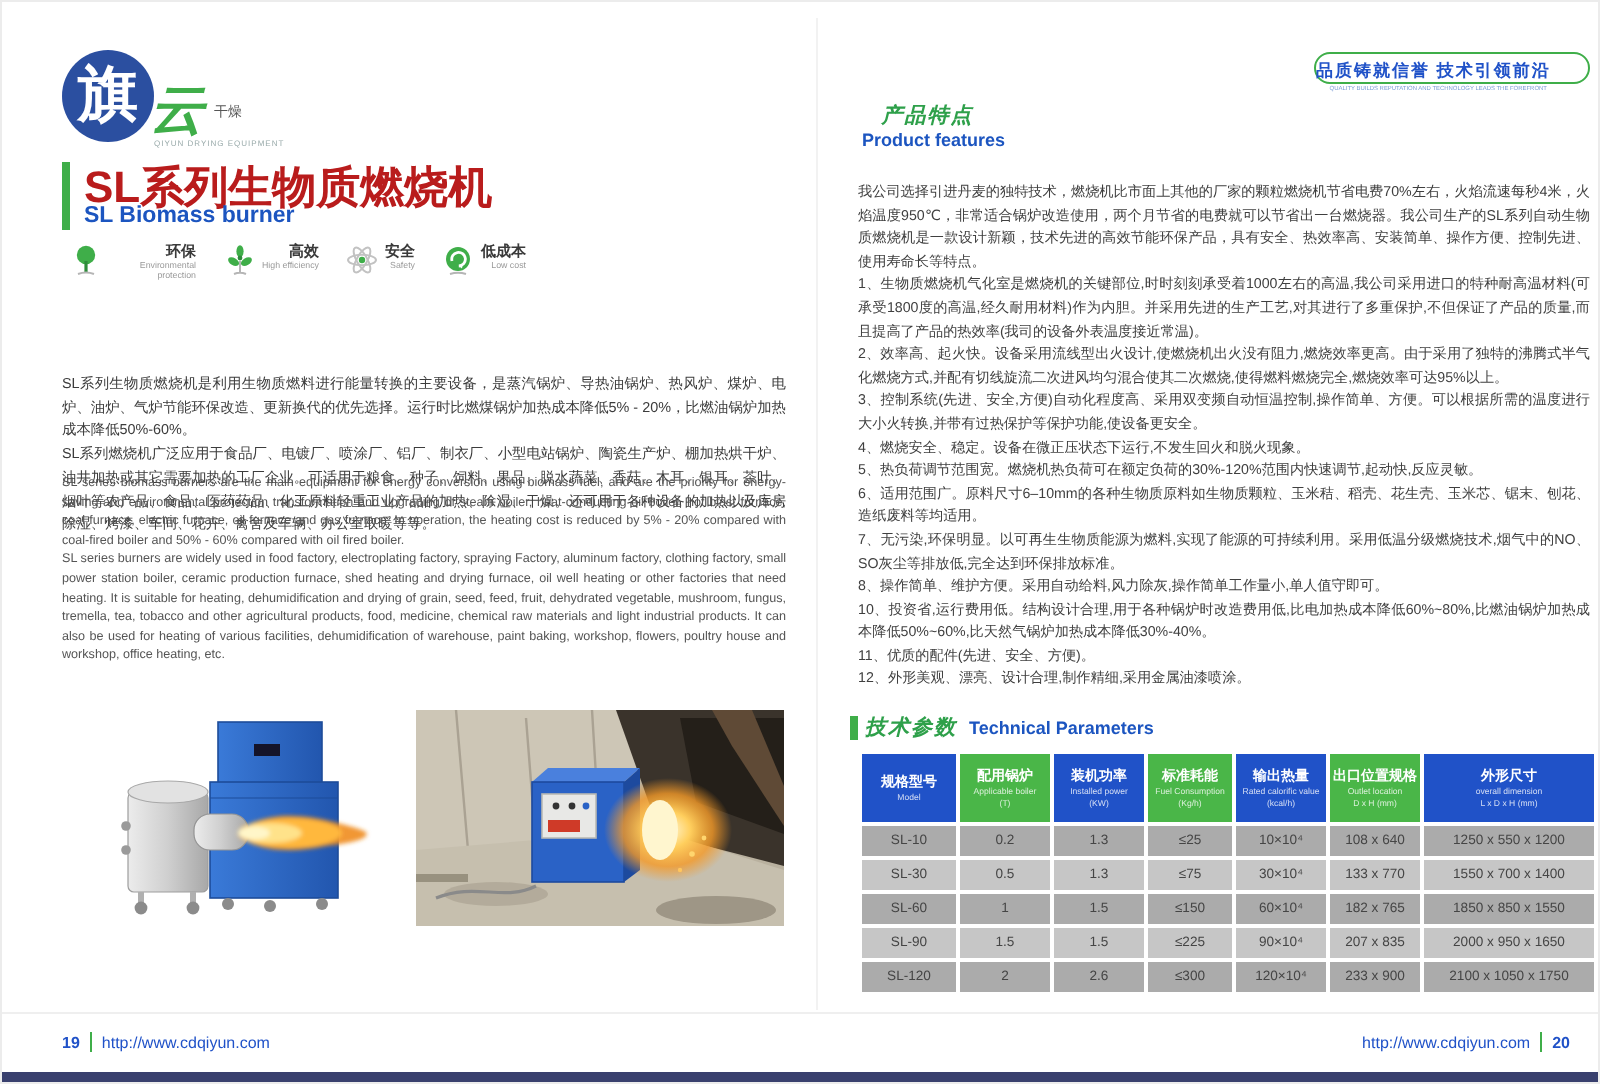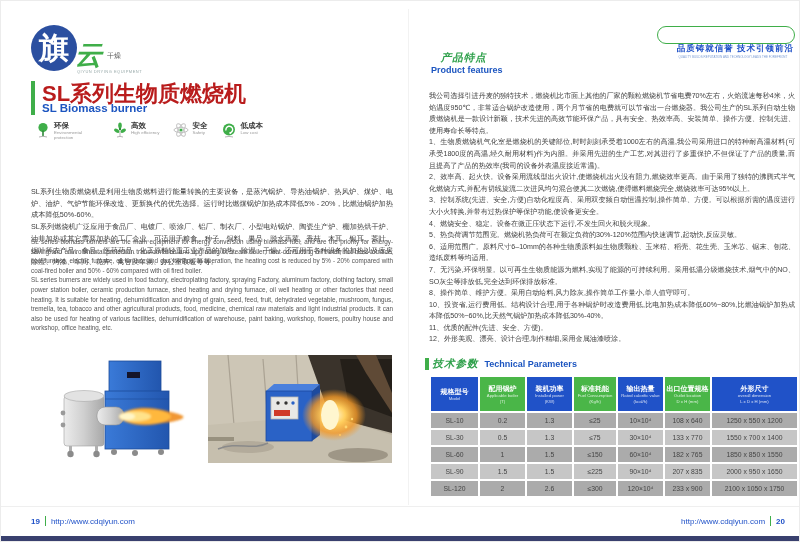--- a/index.html
+++ b/index.html
@@ -12,35 +12,35 @@
     background:#2b4fa0;color:#fff;text-align:center;line-height:46px;font-size:30px;font-weight:700;
     font-family:"Liberation Serif","DejaVu Serif",serif;}
   #logo .cloud{position:absolute;left:44px;top:12px;font-size:27px;font-weight:700;color:#3fae49;
     font-family:"Liberation Serif","DejaVu Serif",serif;font-style:italic;}
   #logo .sub{position:absolute;left:76px;top:26px;font-size:7px;color:#555;}
   #logo .tagline{position:absolute;left:46px;top:44px;font-size:4px;color:#9aa;letter-spacing:.5px;white-space:nowrap;}
   #title-block{left:30px;top:78px;width:362px;}
   #title-block .bar{position:absolute;left:0;top:2px;width:4px;height:34px;background:#3fae49;}
   #title-zh{position:absolute;left:11px;top:0;font-size:22px;font-weight:700;color:#b91c1c;white-space:nowrap;}
   #title-en{position:absolute;left:11px;top:23px;font-size:11.5px;font-weight:700;color:#1c55c0;}
-  #features-row{left:34px;top:121px;width:330px;height:26px;display:flex;gap:14px;}
+  #features-row{left:34px;top:121px;width:330px;height:26px;display:flex;gap:14px;text-align:right;}
   .feature{display:flex;align-items:flex-start;gap:3px;}
   .feature svg{width:16px;height:16px;flex:none;}
   .feature .fzh{font-size:7.5px;font-weight:700;color:#3a3a3a;line-height:8px;}
   .feature .fen{font-size:4.4px;color:#9a9a9a;line-height:5px;max-width:44px;}
   .zh-block{left:30px;top:149px;width:362px;font-size:7.2px;line-height:11.7px;color:#3c3c3c;text-align:justify;margin-top:36px;}
   .zh-block p{margin:0;}
   .en-block{left:30px;top:236px;width:362px;font-size:6.3px;line-height:9.6px;color:#555;text-align:justify;}
   .en-block p{margin:0;}
   #photos{left:56px;top:352px;width:336px;height:112px;}
   #photo1{position:absolute;left:0;top:2px;width:136px;height:110px;}
   #photo2{position:absolute;left:150px;top:2px;width:186px;height:108px;}
   
   #badge{left:656px;top:25px;width:138px;height:16px;border:1.5px solid #3fae49;border-radius:12px;
-    box-sizing:border-box;text-align:right;padding-top:16px;}
+    box-sizing:border-box;text-align:left;padding-top:3px;}
   #badge .bzh{font-size:8.5px;font-weight:700;color:#2052c8;letter-spacing:1px;white-space:nowrap;}
   #badge .ben{font-size:3.3px;color:#7a9bd4;white-space:nowrap;transform:scale(.9);}
   .sec-head{height:14px;display:flex;align-items:center;}
   .sec-head .bar{width:3.5px;height:12px;background:#3fae49;margin-right:4px;}
   .sec-head .szh{font-size:10.5px;font-weight:700;color:#2ea04a;font-style:italic;letter-spacing:1px;}
   .sec-head .sen{font-size:9px;font-weight:700;color:#1c55c0;margin-left:6px;}
   #pf-head{left:424px;top:50px;flex-direction:column;}
   #pf-body{left:428px;top:66px;width:366px;height:304px;overflow:hidden;
     font-size:7.1px;line-height:11.6px;color:#3f3f3f;text-align:justify;margin-top:24px;}
   #pf-body p{margin:0;}

